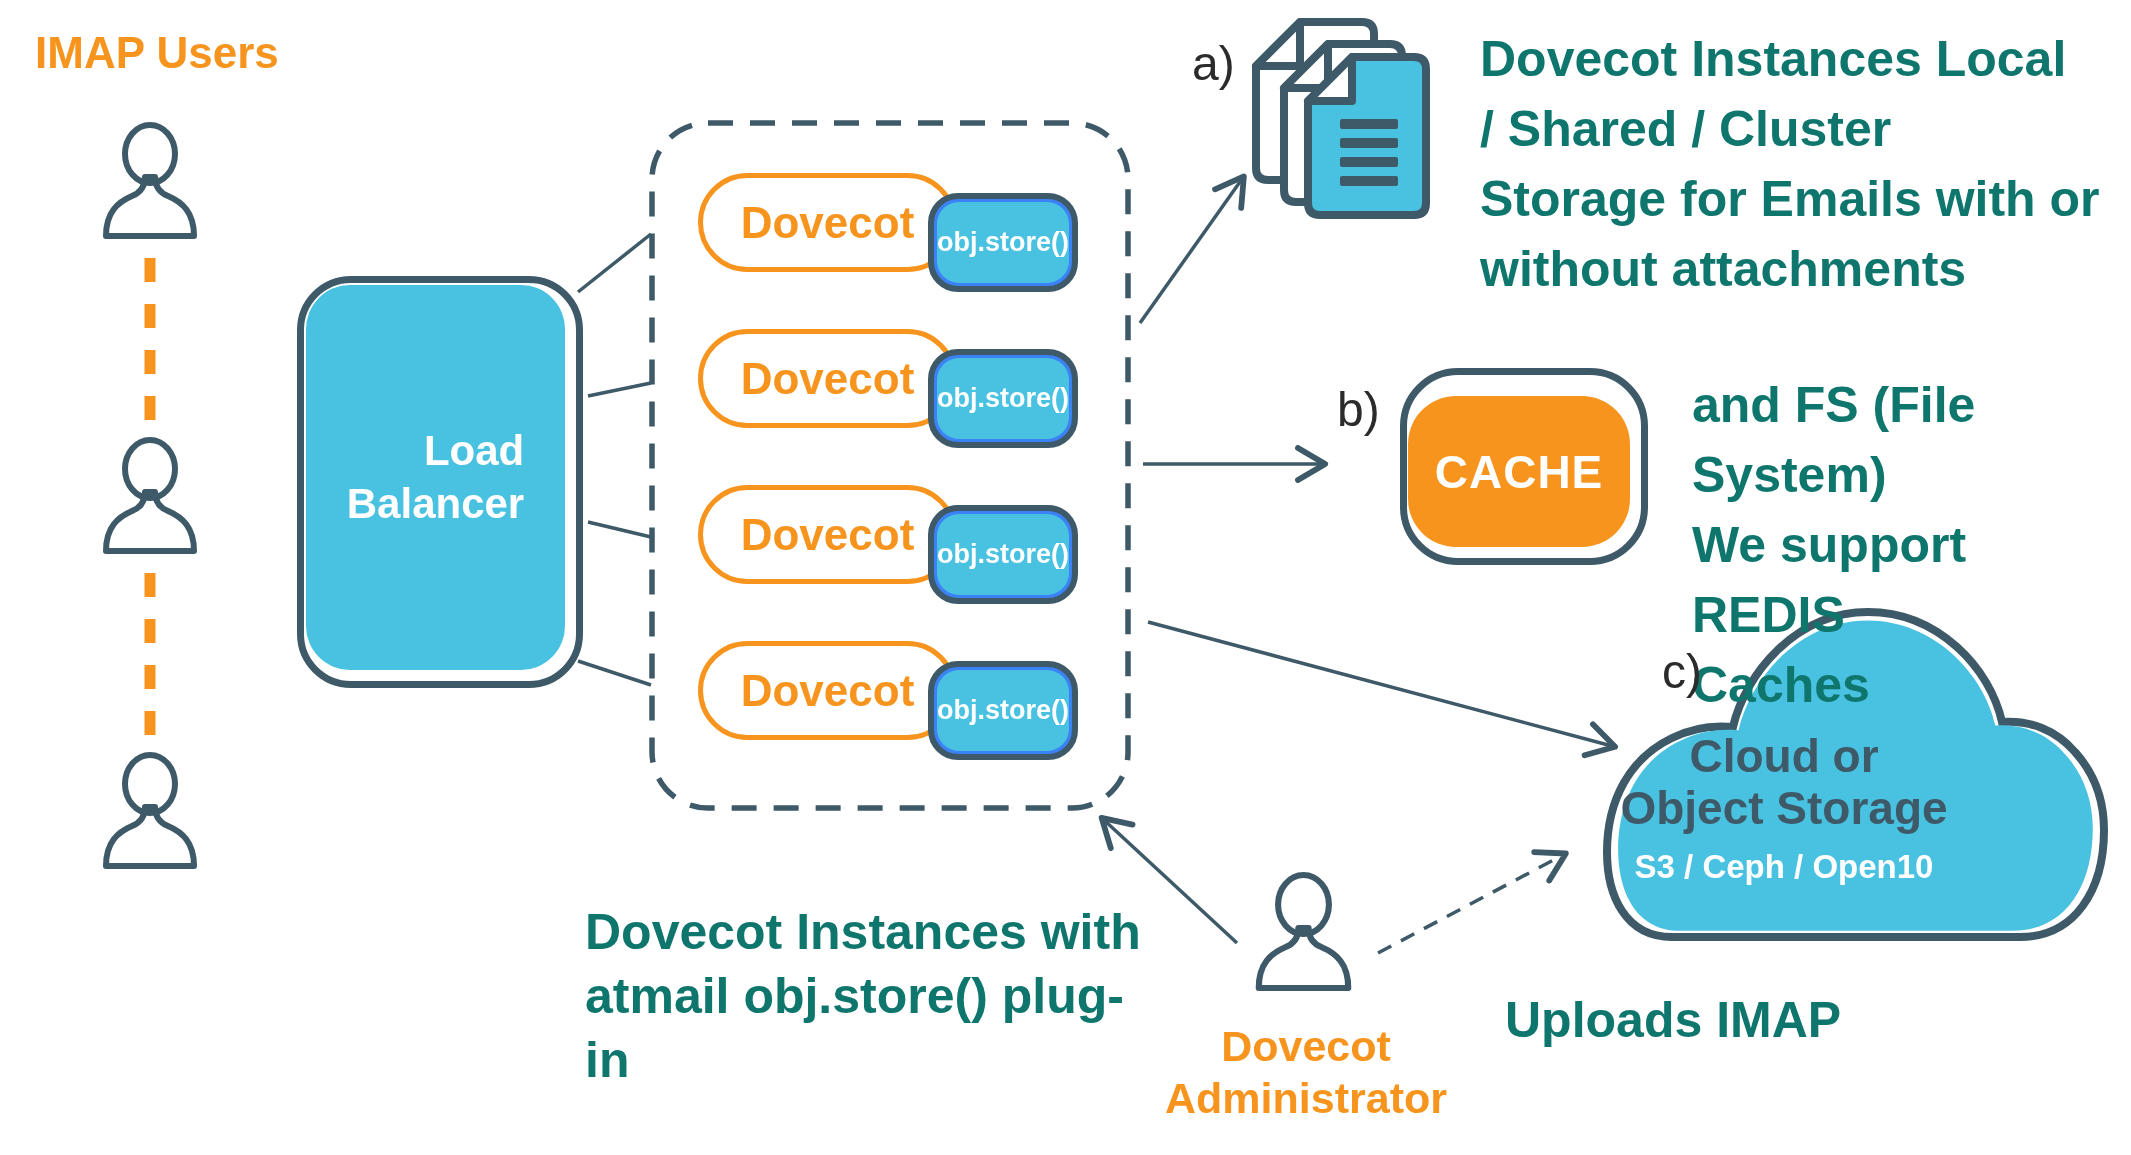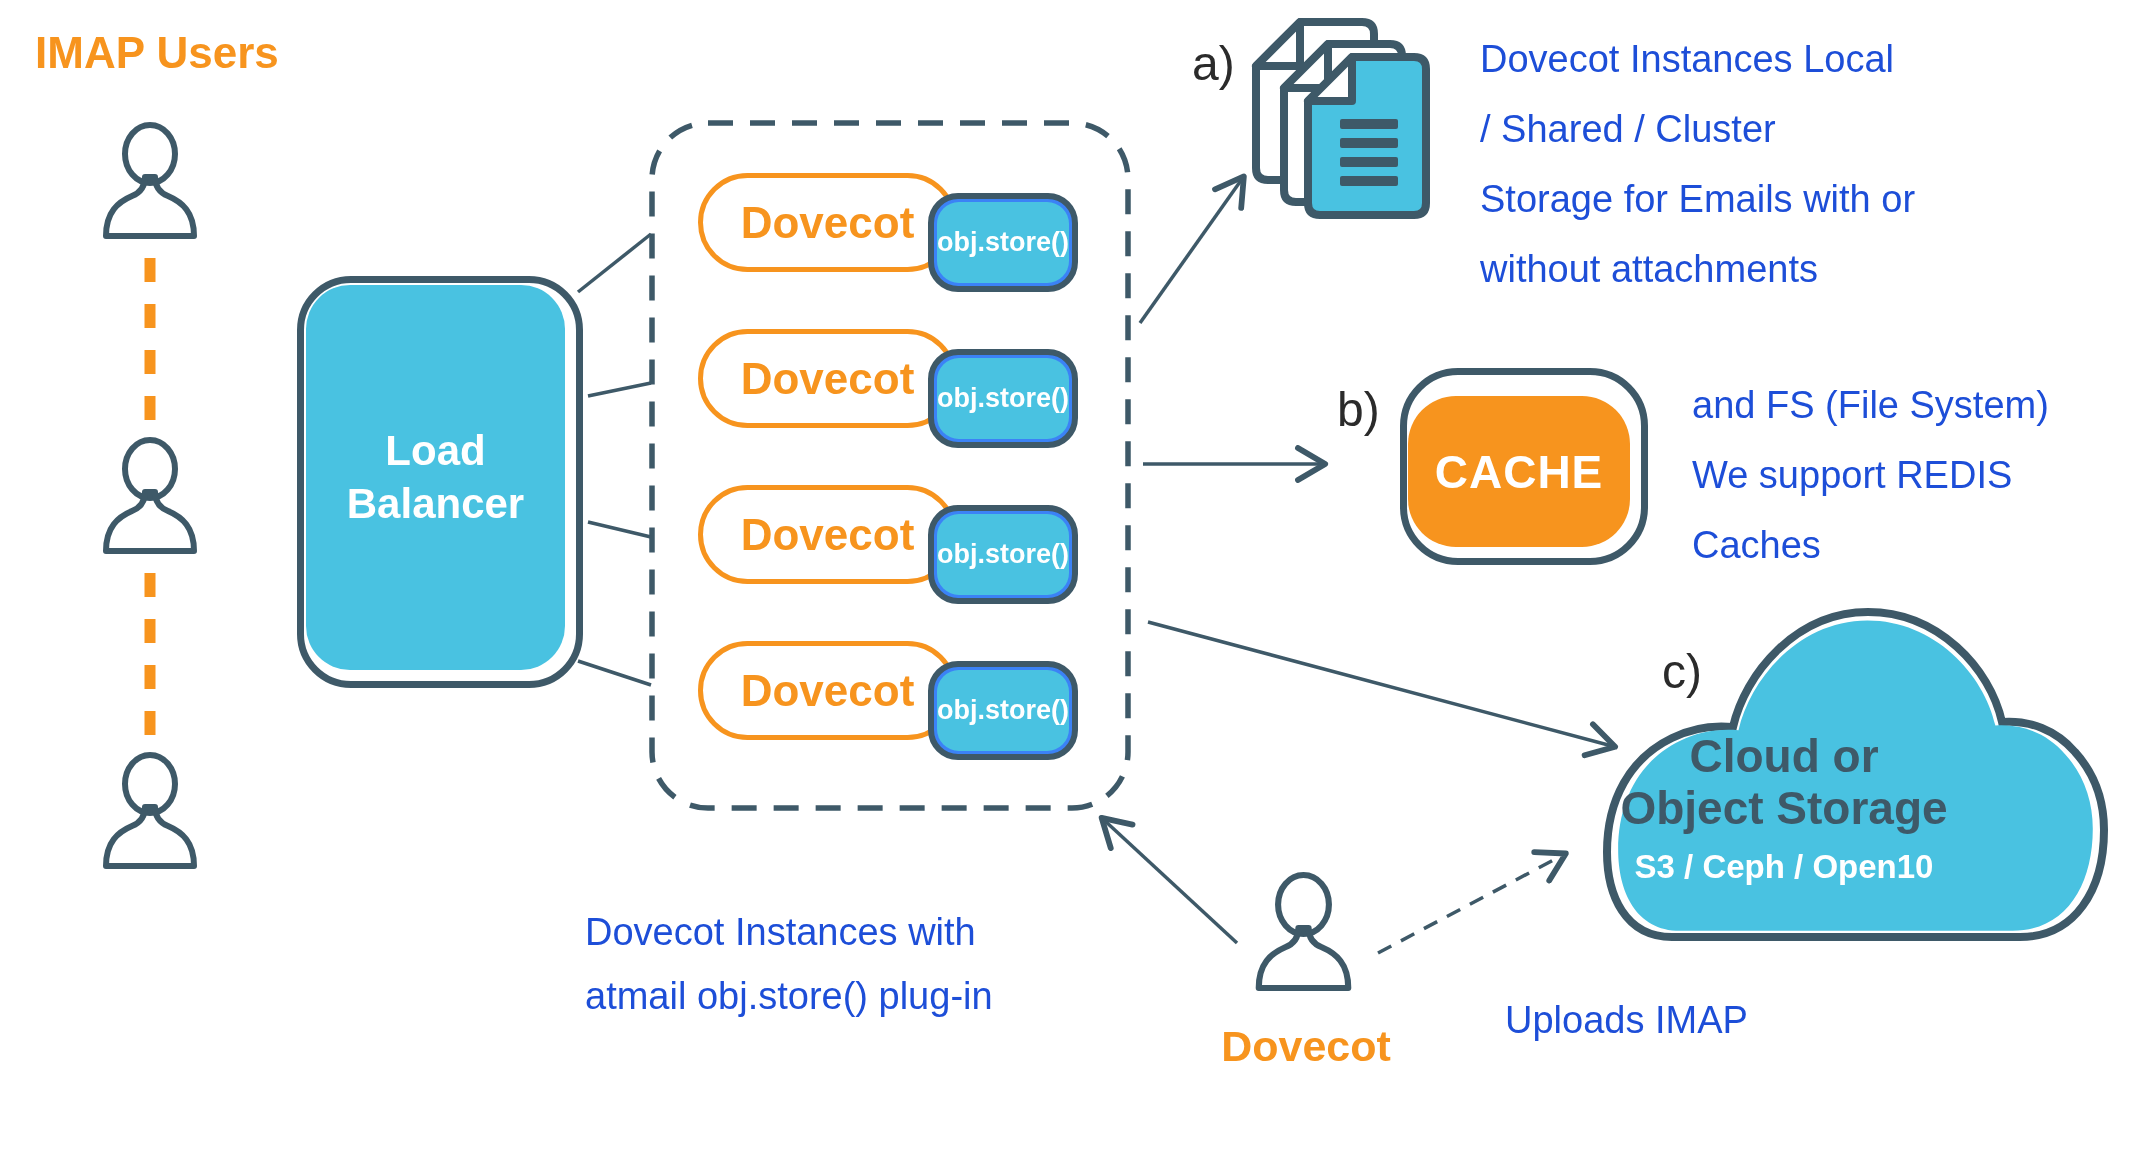--- a/index.html
+++ b/index.html
@@ -4,29 +4,29 @@
 <style>
   html,body{margin:0;padding:0;background:#ffffff;}
   .canvas{position:relative;width:2131px;height:1155px;background:#ffffff;overflow:hidden;
           font-family:"Liberation Sans", sans-serif;}
   .layer{position:absolute;left:0;top:0;width:2131px;height:1155px;}
   svg.layer{z-index:1;}
   .ui{z-index:2;}
   .abs{position:absolute;}
 
   .title-orange{color:#F7941E;font-weight:bold;}
-  .annot{color:#1d4ed8;font-size:38px;line-height:70px;font-weight:400;}
+  .annot{color:#0f766e;font-size:50px;line-height:70px;font-weight:700;}
   .tag{color:#2b2b2b;font-size:48px;font-weight:400;}
 
   
   .lb-outer{left:297px;top:276px;width:286px;height:412px;border:7px solid #3E5968;
             border-radius:54px;background:#ffffff;box-sizing:border-box;}
   .lb-inner{position:absolute;left:2px;top:2px;right:11px;bottom:11px;background:#49C2E1;border-radius:44px;}
   .lb-text{position:absolute;left:0;top:0;width:100%;height:100%;display:flex;align-items:center;justify-content:center;
-           text-align:center;color:#ffffff;font-size:42px;font-weight:bold;line-height:1.26;}
+           text-align:right;color:#ffffff;font-size:42px;font-weight:bold;line-height:1.26;}
 
   
   .pill-row{width:380px;height:120px;}
   .pill{position:absolute;left:0;top:0;width:259px;height:99px;border:5px solid #F7941E;border-radius:50px;
         box-sizing:border-box;display:flex;align-items:center;justify-content:center;background:#ffffff;}
   .pill-label{color:#F7941E;font-size:44px;font-weight:bold;}
   .badge-outer{position:absolute;left:230px;top:20px;width:150px;height:99px;border:6px solid #3E5968;
                border-radius:30px;background:#3b82f6;box-sizing:border-box;}
   .badge-inner{position:absolute;left:3px;top:3px;right:3px;bottom:3px;background:#49C2E1;border-radius:22px;
                display:flex;align-items:center;justify-content:center;}
@@ -209,16 +209,17 @@
     <div>Dovecot Instances with</div>
     <div>atmail obj.store() plug-in</div>
   </div>
 
   <svg class="abs ui" style="left:1246px;top:872px;" width="115" height="120" viewBox="0 0 112 118">
     <ellipse class="person" cx="56" cy="32" rx="25" ry="29"></ellipse>
     <path class="person" d="M12 114 L100 114 C100 90 88 80 74 74 C64 70 61 63 61 55 L51 55 C51 63 48 70 38 74 C24 80 12 90 12 114 Z"></path>
   </svg>
   <div class="abs ui admin-label">
     <div>Dovecot</div>
+    <div>Administrator</div>
   </div>
   <div class="abs ui annot" style="left:1505px;top:985px;">Uploads IMAP</div>
 
 </div>
 
 </body></html>

